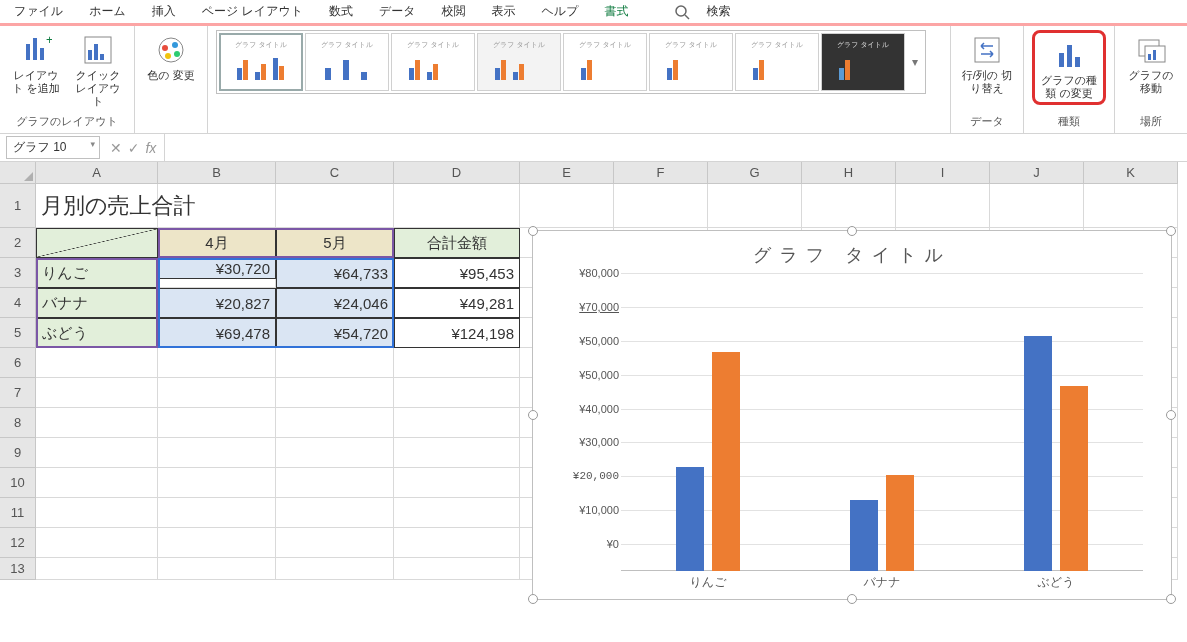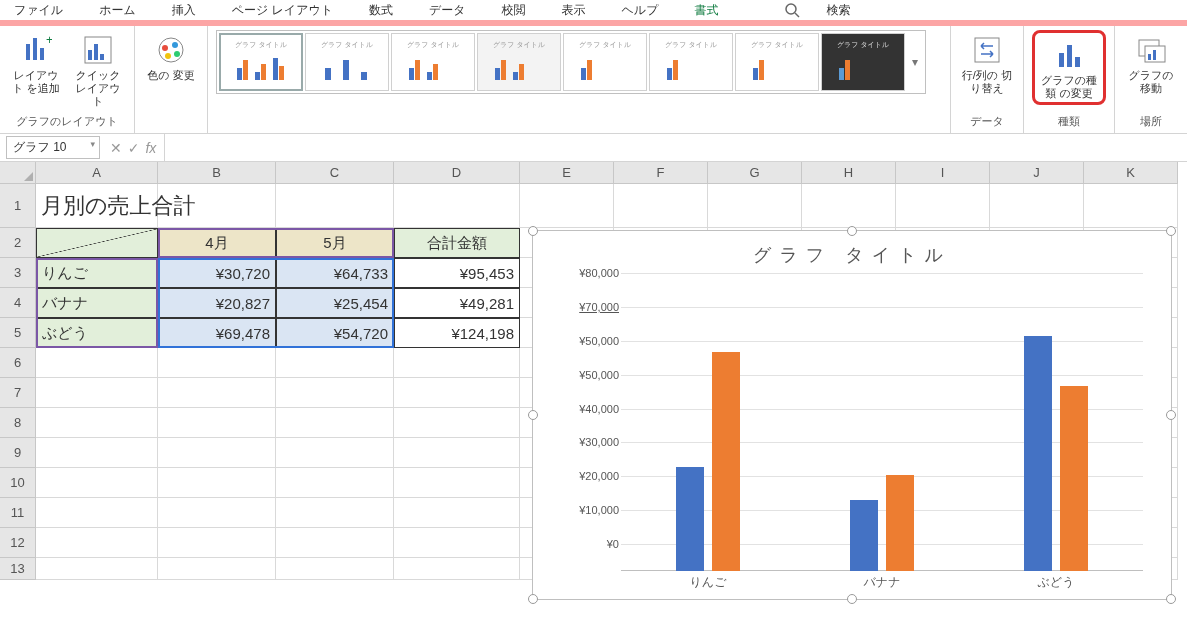--- a/index.html
+++ b/index.html
@@ -1,18 +1,18 @@
 <!DOCTYPE html>
 <html><head>
 <meta charset="utf-8">
 <style>
   * { box-sizing: border-box; margin: 0; padding: 0; }
   html, body { font-family: "Meiryo UI", "MS PGothic", sans-serif; font-size: 12px; background: #fff; width: 1187px; height: 642px; overflow: hidden; color:#333;}
   
-  .menubar { display: flex; align-items: center; gap: 16px; padding: 2px 4px; border-bottom: 6px solid #fca5a5; height:26px;}
+  .menubar { display: flex; align-items: center; gap: 6px; padding: 2px 4px; border-bottom: 3px solid #fca5a5; height:26px;}
   .menubar .mi { padding: 3px 10px; cursor: default; font-size: 12px;}
   .menubar .mi.active { border: 3px solid #e03030; border-radius: 6px; color: #0f7b3e; font-weight: bold; padding:2px 8px;}
   .menubar .mi.green { color: #107c41; }
   .menubar .search-ico { width:16px; height:16px; }
   
   .ribbon { display: flex; border-bottom: 1px solid #d4d4d4; height: 108px; background:#fff;}
   .group { display: flex; flex-direction: column; border-right: 1px solid #d4d4d4; padding: 4px 8px 2px 8px; justify-content: space-between;}
   .group-row { display: flex; align-items: flex-start; gap: 6px;}
   .group-label { text-align: center; font-size: 11px; color: #555; padding-top:2px; padding-bottom:2px;}
   .bigbtn { display: flex; flex-direction: column; align-items: center; width: 56px; cursor:default; padding-top:4px; gap:3px;}
@@ -438,26 +438,26 @@
       <div class="cell" style="left: 766px; top: 374px; width: 94px; height: 22px;"></div>
       <div class="cell" style="left: 860px; top: 374px; width: 94px; height: 22px;"></div>
       <div class="cell" style="left: 954px; top: 374px; width: 94px; height: 22px;"></div>
       <div class="cell" style="left: 1048px; top: 374px; width: 94px; height: 22px;"></div>
       <div class="cell title-cell" style="left: 0px; top: 0px; width: 484px; height: 44px; border: none;">月別の売上合計</div>
       <div class="cell tbl-border hdr-green diag" style="left: 0px; top: 44px; width: 122px; height: 30px;"></div>
       <div class="cell tbl-border hdr-tan center" style="left: 122px; top: 44px; width: 118px; height: 30px;">4月</div>
       <div class="cell tbl-border hdr-tan center" style="left: 240px; top: 44px; width: 118px; height: 30px;">5月</div>
       <div class="cell tbl-border hdr-green center" style="left: 358px; top: 44px; width: 126px; height: 30px;">合計金額</div>
       <div class="cell tbl-border hdr-green" style="left: 0px; top: 74px; width: 122px; height: 30px;">りんご</div>
-      <div class="cell tbl-border data-blue right" style="left: 122px; top: 74px; width: 118px; height: 30px;">¥30,720</div>
+      <div class="cell tbl-border data-blue right" style="left: 122px; top: 74px; width: 118px; height: 21px;">¥30,720</div>
       <div class="cell tbl-border data-blue right" style="left: 240px; top: 74px; width: 118px; height: 30px;">¥64,733</div>
       <div class="cell tbl-border right" style="left: 358px; top: 74px; width: 126px; height: 30px;">¥95,453</div>
       <div class="cell tbl-border hdr-green" style="left: 0px; top: 104px; width: 122px; height: 30px;">バナナ</div>
       <div class="cell tbl-border data-blue right" style="left: 122px; top: 104px; width: 118px; height: 30px;">¥20,827</div>
-      <div class="cell tbl-border data-blue right" style="left: 240px; top: 104px; width: 118px; height: 30px;">¥25,454</div>
+      <div class="cell tbl-border data-blue right" style="left: 240px; top: 104px; width: 118px; height: 30px;">¥24,046</div>
       <div class="cell tbl-border right" style="left: 358px; top: 104px; width: 126px; height: 30px;">¥49,281</div>
       <div class="cell tbl-border hdr-green" style="left: 0px; top: 134px; width: 122px; height: 30px;">ぶどう</div>
       <div class="cell tbl-border data-blue right" style="left: 122px; top: 134px; width: 118px; height: 30px;">¥69,478</div>
       <div class="cell tbl-border data-blue right" style="left: 240px; top: 134px; width: 118px; height: 30px;">¥54,720</div>
       <div class="cell tbl-border right" style="left: 358px; top: 134px; width: 126px; height: 30px;">¥124,198</div>
       <div class="sel-outline purple" style="left: 0px; top: 74px; width: 122px; height: 90px;"></div>
       <div class="sel-outline purple" style="left: 122px; top: 44px; width: 236px; height: 30px;"></div>
       <div class="sel-outline " style="left: 122px; top: 74px; width: 236px; height: 90px;"></div>
     </div>
 
@@ -471,21 +471,21 @@
     <div class="chart-handle" style="left:-5px; top:calc(50% - 5px)"></div>
     <div class="chart-handle" style="right:-5px; top:calc(50% - 5px)"></div>
     <div class="chart-inner">
       <div class="chart-title">グラフ タイトル</div>
       <div class="plot-area" id="plot">
           <div class="gridline" style="top: 275px;"></div>
           <div class="y-label" style="top: 275px;">¥0</div>
           <div class="gridline" style="top: 241.125px;"></div>
           <div class="y-label" style="top: 241.125px;">¥10,000</div>
           <div class="gridline" style="top: 207.25px;"></div>
-          <div class="y-label" style="top: 207.25px;">¥20,000</div>
+          <div class="y-label" style="top: 207.25px; font-family: Liberation Mono, monospace;">¥20,000</div>
           <div class="gridline" style="top: 173.375px;"></div>
           <div class="y-label" style="top: 173.375px;">¥30,000</div>
           <div class="gridline" style="top: 139.5px;"></div>
           <div class="y-label" style="top: 139.5px;">¥40,000</div>
           <div class="gridline" style="top: 105.625px;"></div>
           <div class="y-label" style="top: 105.625px;">¥50,000</div>
           <div class="gridline" style="top: 71.75px;"></div>
           <div class="y-label" style="top: 71.75px;">¥50,000</div>
           <div class="gridline" style="top: 37.875px;"></div>
           <div class="y-label" style="top: 37.875px; text-decoration: underline;">¥70,000</div>

